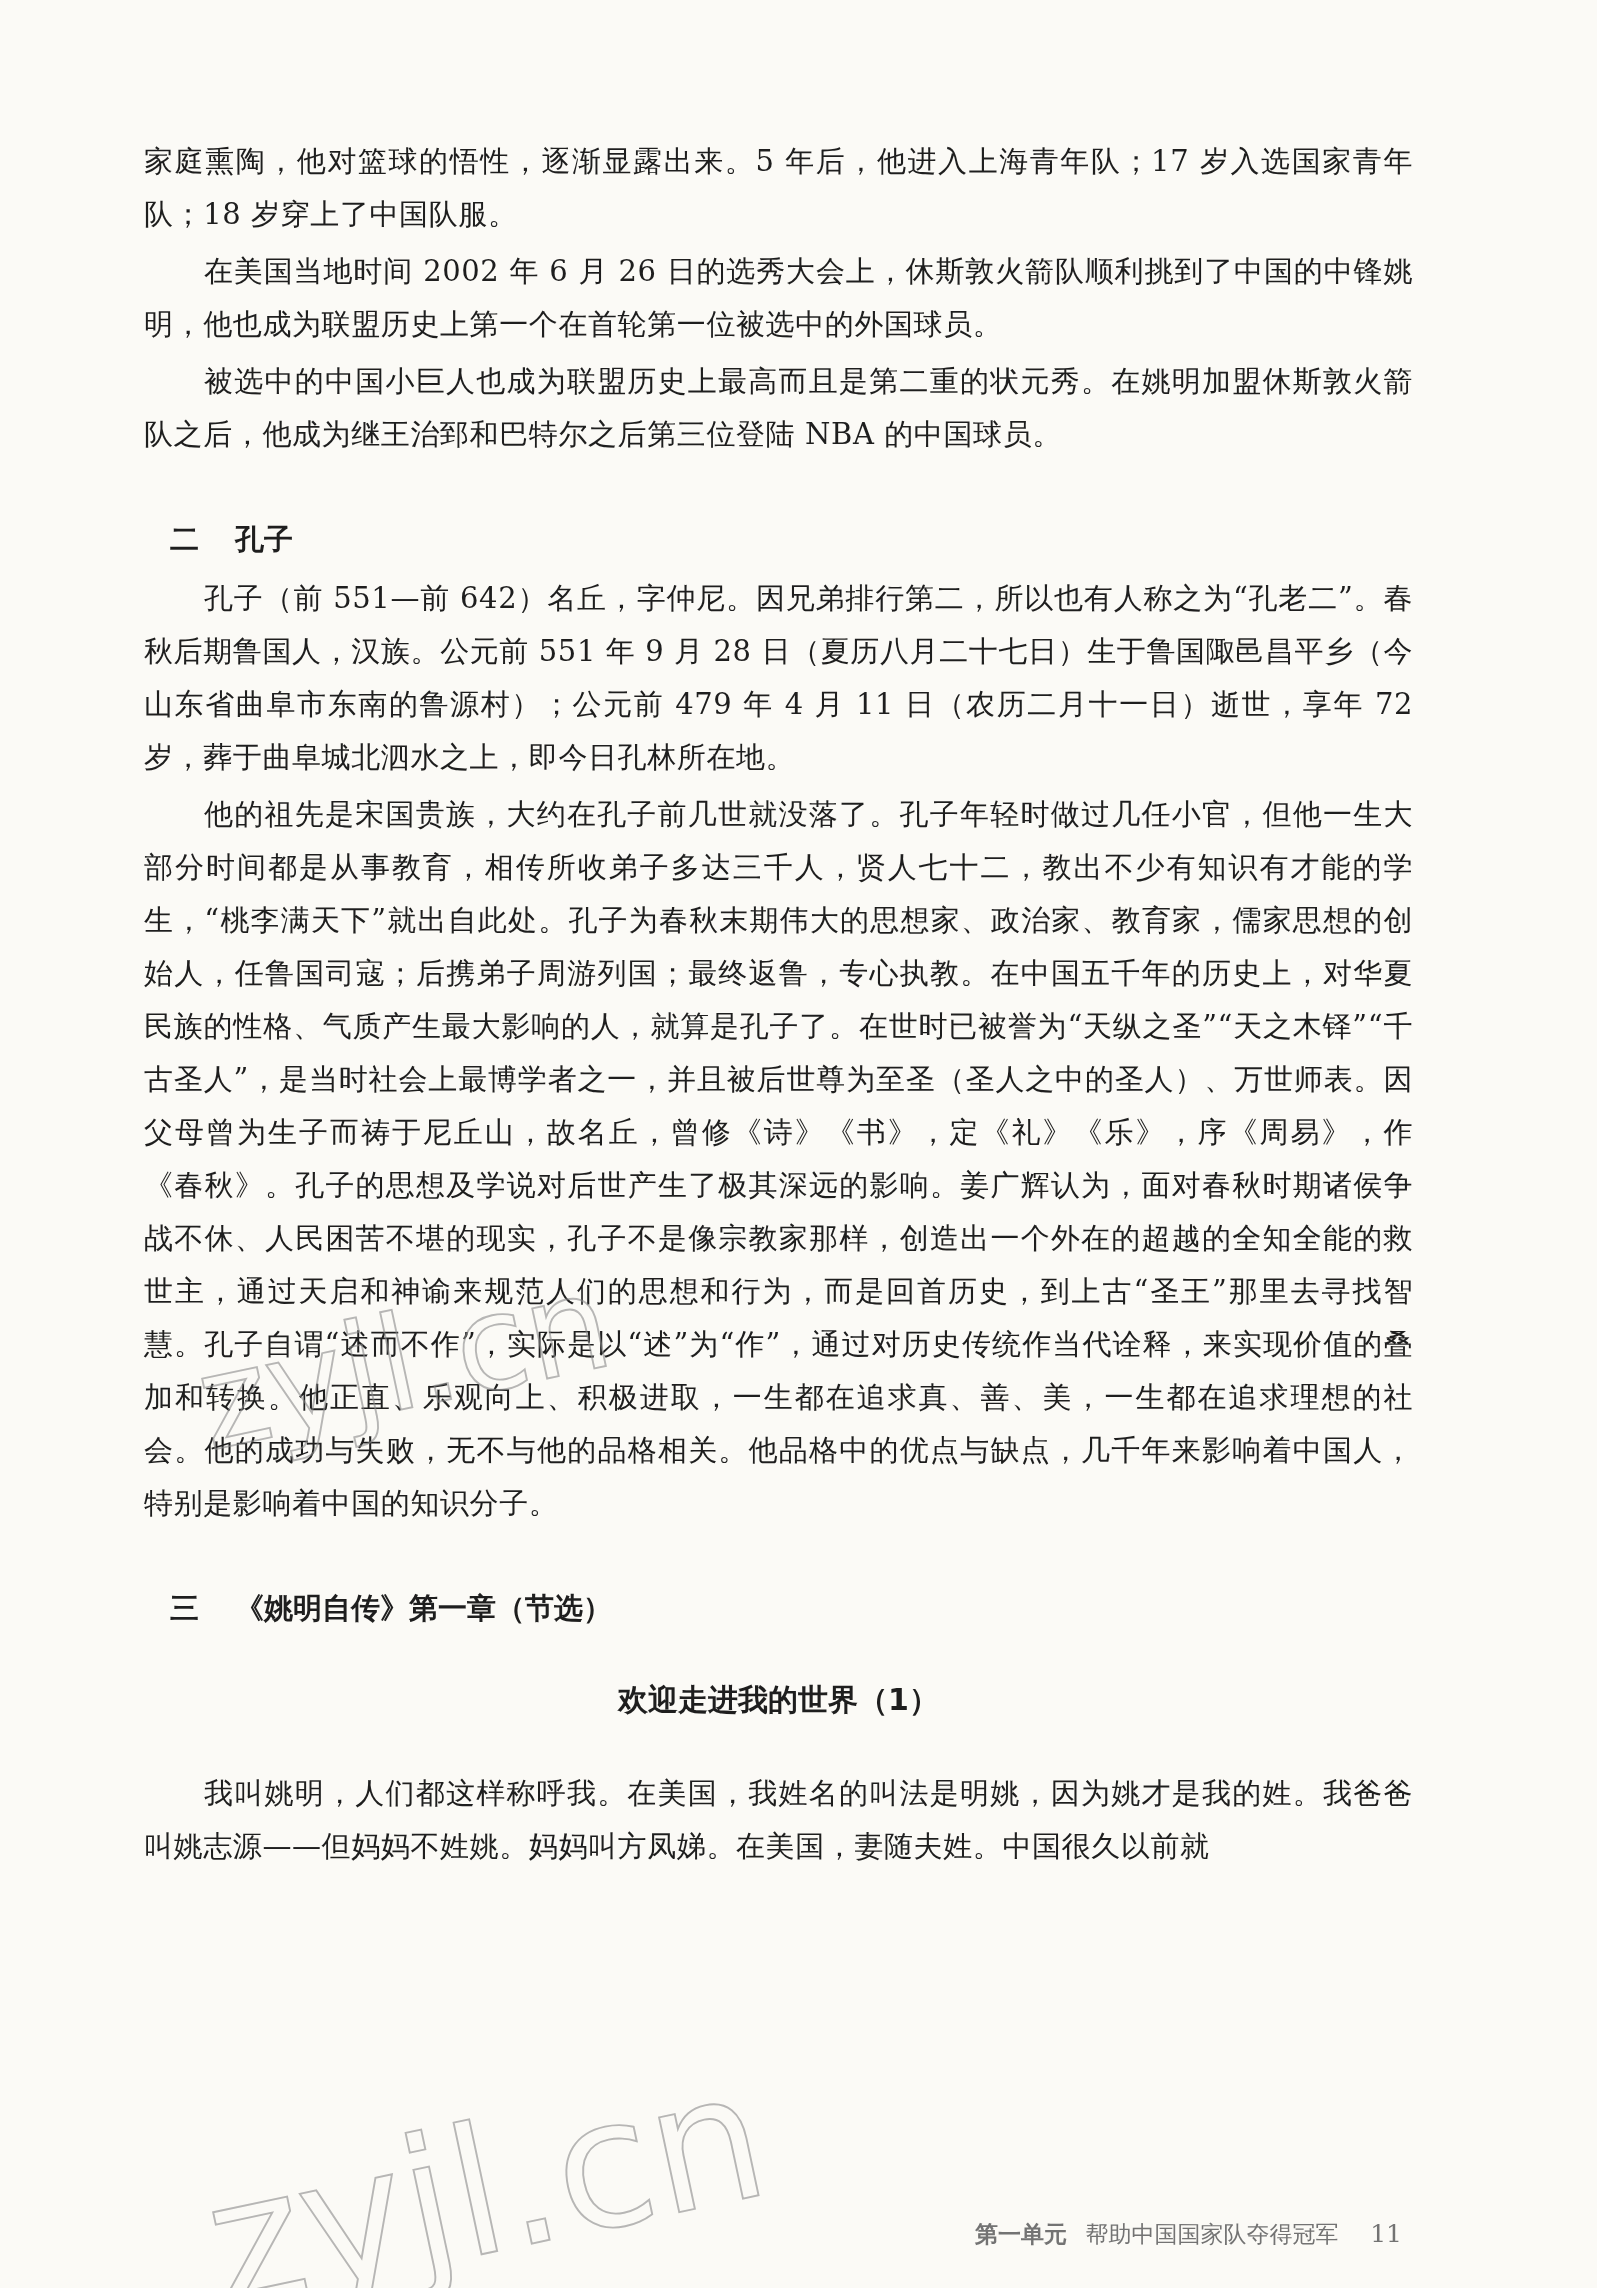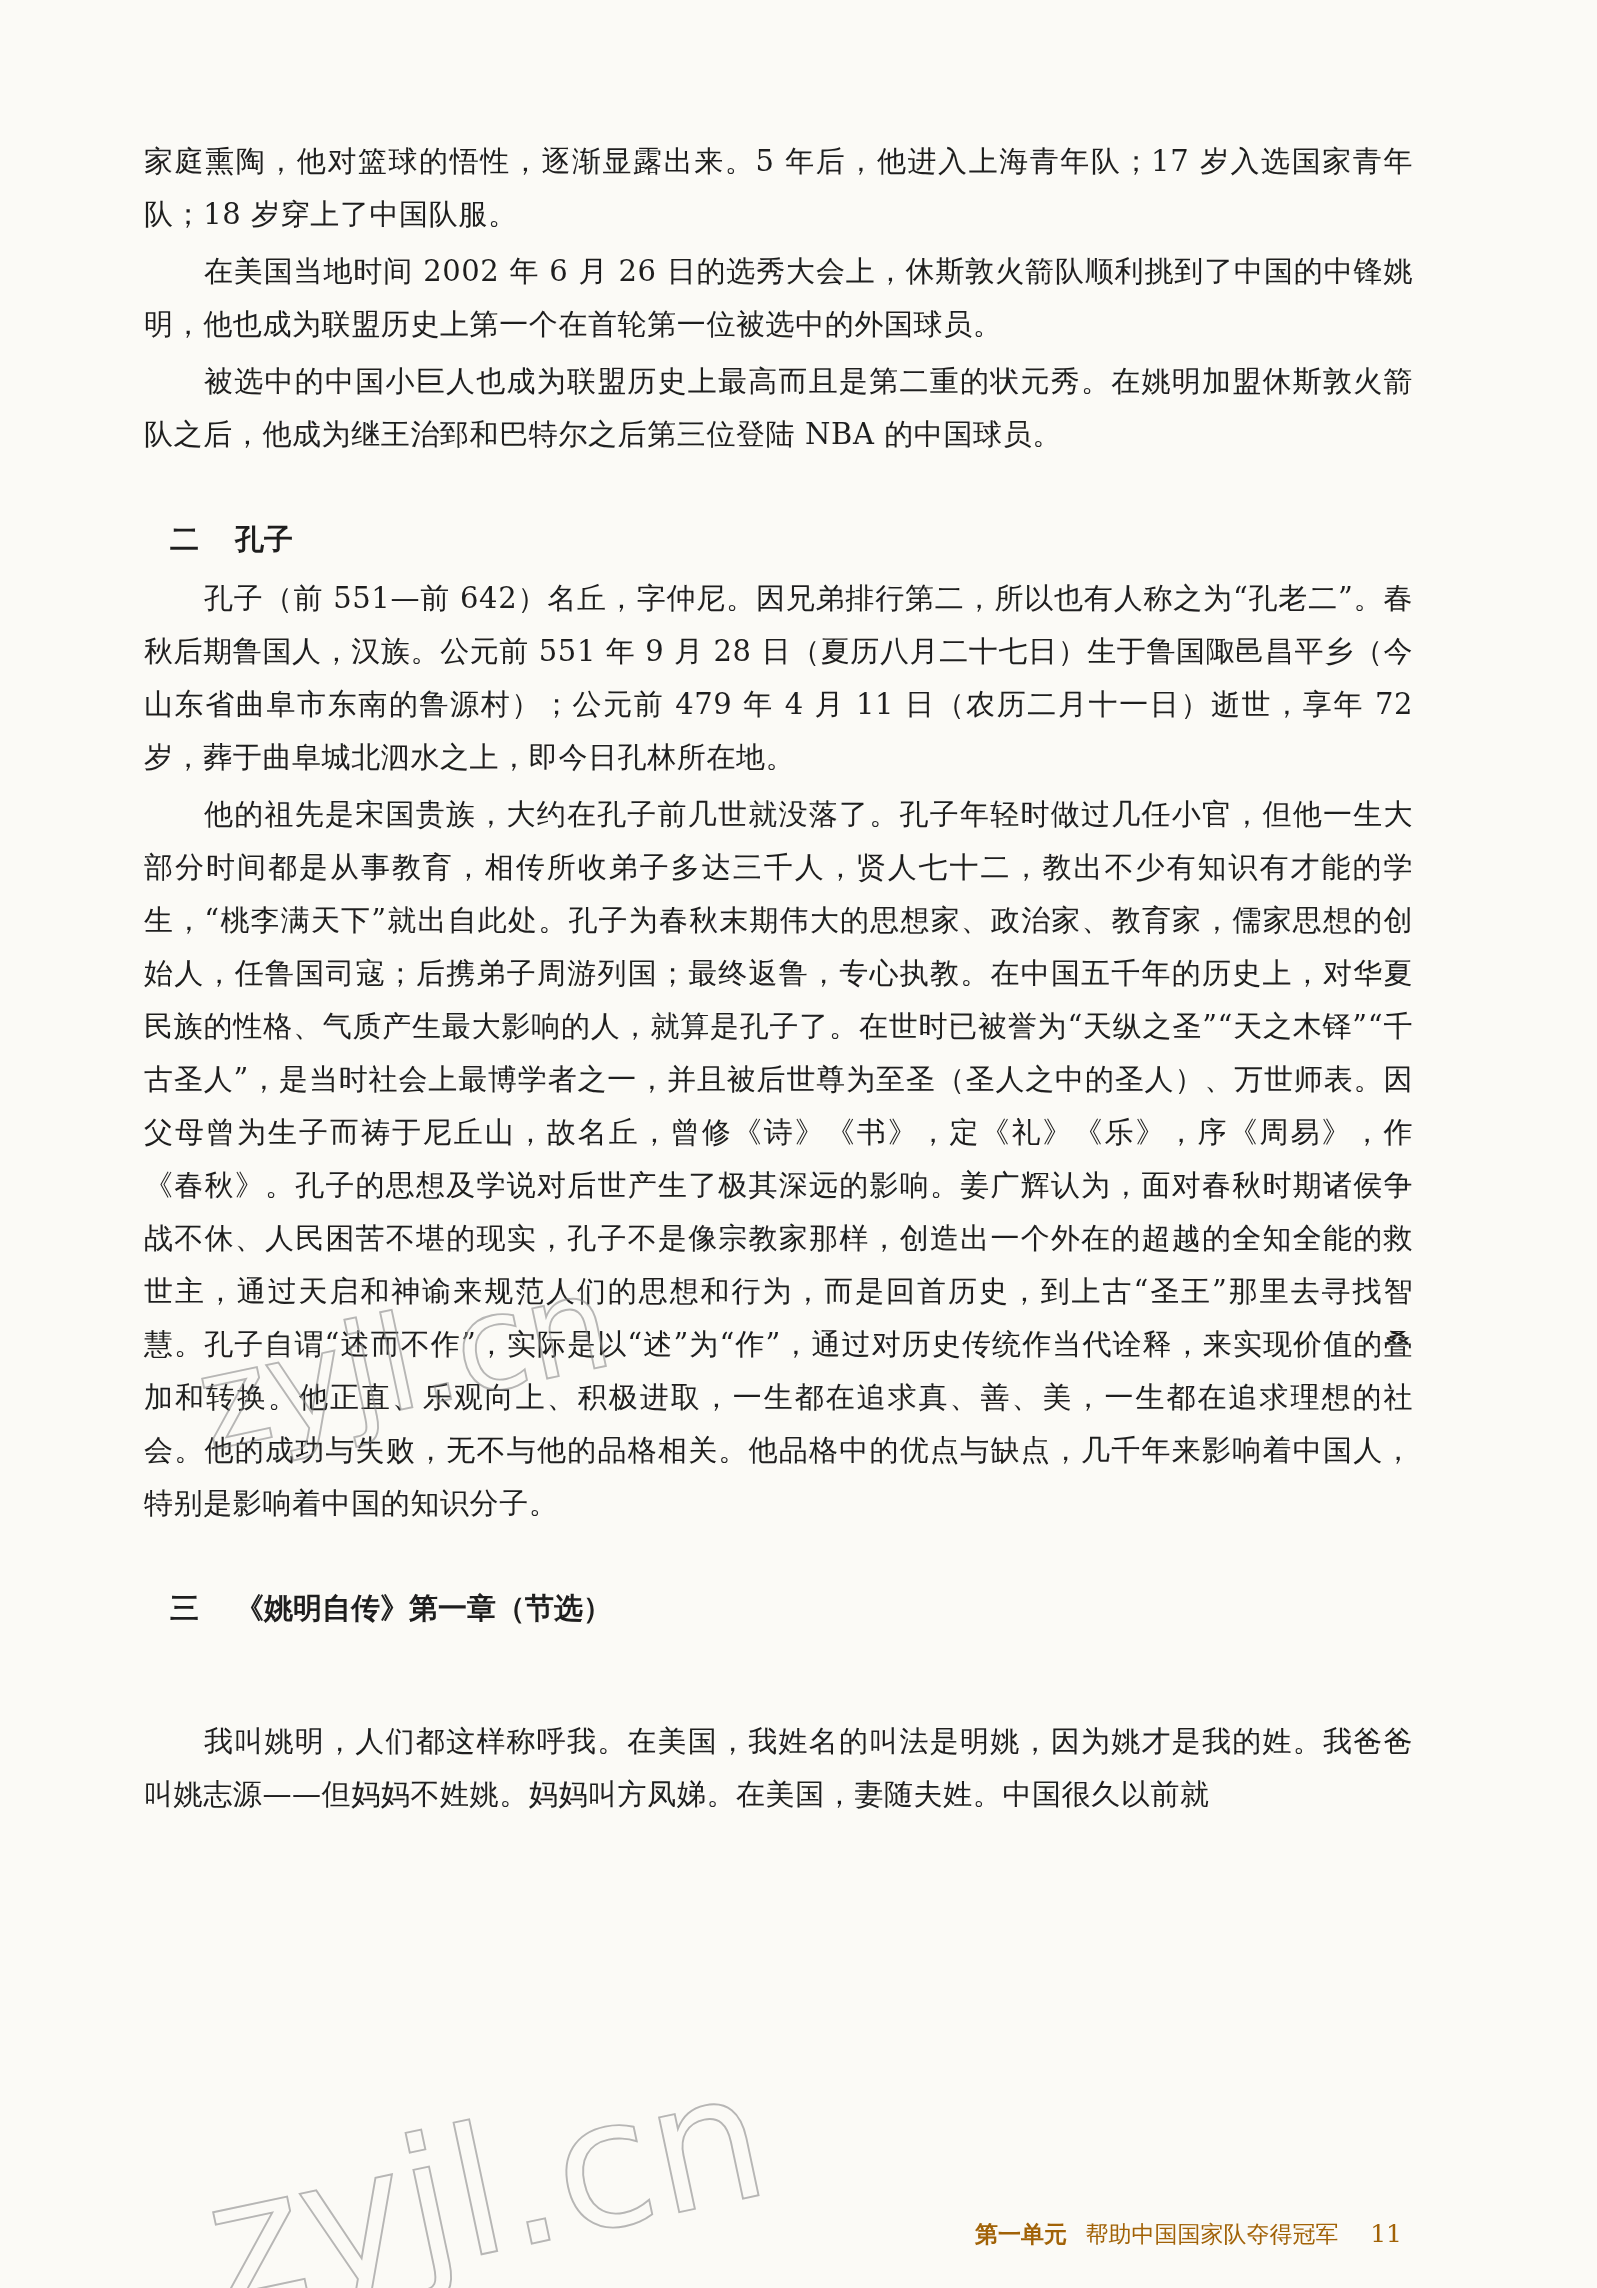--- a/index.html
+++ b/index.html
@@ -21,21 +21,21 @@
   }
   .section-heading .num { display: inline-block; width: 65px; }
   .chapter-title {
     font-family: "DejaVu Sans", sans-serif; font-weight: bold; font-size: 30px;
     text-align: center; margin: 0; line-height: 52px;
   }
   .gap-s { height: 37px; }
   .gap-m { height: 51px; }
   .footer {
     position: absolute; top: 2191px; right: 196px;
-    font-family: "DejaVu Sans", sans-serif; font-size: 23px; color: #a16207;
+    font-family: "DejaVu Sans", sans-serif; font-size: 23px; color: #737373;
     display: flex; align-items: baseline; gap: 18.6px;
   }
   .footer .unit { font-weight: bold; }
   .footer .pg { font-family: "DejaVu Serif", serif; font-size: 25px; margin-left: 13px; margin-top: 28px; }
   .watermark {
     position: absolute; font-family: "DejaVu Sans", sans-serif;
     color: transparent; -webkit-text-stroke: 1.9px #8a8a8a; font-size: 149px;
     transform: rotate(-12deg); opacity: 0.6; pointer-events: none;
   }
   .wm1 { left: 196px; top: 1286px; font-size: 131px; }
@@ -57,20 +57,21 @@
   </h2>
   <p class="para indent">孔子（前 551—前 642）名丘，字仲尼。因兄弟排行第二，所以也有人称之为“孔老二”。春秋后期鲁国人，汉族。公元前 551 年 9 月 28 日（夏历八月二十七日）生于鲁国陬邑昌平乡（今山东省曲阜市东南的鲁源村）；公元前 479 年 4 月 11 日（农历二月十一日）逝世，享年 72 岁，葬于曲阜城北泗水之上，即今日孔林所在地。</p>
   <p class="para indent">他的祖先是宋国贵族，大约在孔子前几世就没落了。孔子年轻时做过几任小官，但他一生大部分时间都是从事教育，相传所收弟子多达三千人，贤人七十二，教出不少有知识有才能的学生，“桃李满天下”就出自此处。孔子为春秋末期伟大的思想家、政治家、教育家，儒家思想的创始人，任鲁国司寇；后携弟子周游列国；最终返鲁，专心执教。在中国五千年的历史上，对华夏民族的性格、气质产生最大影响的人，就算是孔子了。在世时已被誉为“天纵之圣”“天之木铎”“千古圣人”，是当时社会上最博学者之一，并且被后世尊为至圣（圣人之中的圣人）、万世师表。因父母曾为生子而祷于尼丘山，故名丘，曾修《诗》《书》，定《礼》《乐》，序《周易》，作《春秋》。孔子的思想及学说对后世产生了极其深远的影响。姜广辉认为，面对春秋时期诸侯争战不休、人民困苦不堪的现实，孔子不是像宗教家那样，创造出一个外在的超越的全知全能的救世主，通过天启和神谕来规范人们的思想和行为，而是回首历史，到上古“圣王”那里去寻找智慧。孔子自谓“述而不作”，实际是以“述”为“作”，通过对历史传统作当代诠释，来实现价值的叠加和转换。他正直、乐观向上、积极进取，一生都在追求真、善、美，一生都在追求理想的社会。他的成功与失败，无不与他的品格相关。他品格中的优点与缺点，几千年来影响着中国人，特别是影响着中国的知识分子。</p>
 
   <div class="gap-m"></div>
 
   <h2 class="section-heading">
     <span class="num">三</span><span>《姚明自传》第一章（节选）</span>
   </h2>
   <div class="gap-s"></div>
+  <h3 class="chapter-title">欢迎走进我的世界（1）</h3>
   <div class="gap-s"></div>
   <p class="para indent">我叫姚明，人们都这样称呼我。在美国，我姓名的叫法是明姚，因为姚才是我的姓。我爸爸叫姚志源——但妈妈不姓姚。妈妈叫方凤娣。在美国，妻随夫姓。中国很久以前就</p>
 </div>
 
 <div class="footer">
   <span class="unit">第一单元</span>
   <span>帮助中国国家队夺得冠军</span>
   <span class="pg">11</span>
 </div>
 

